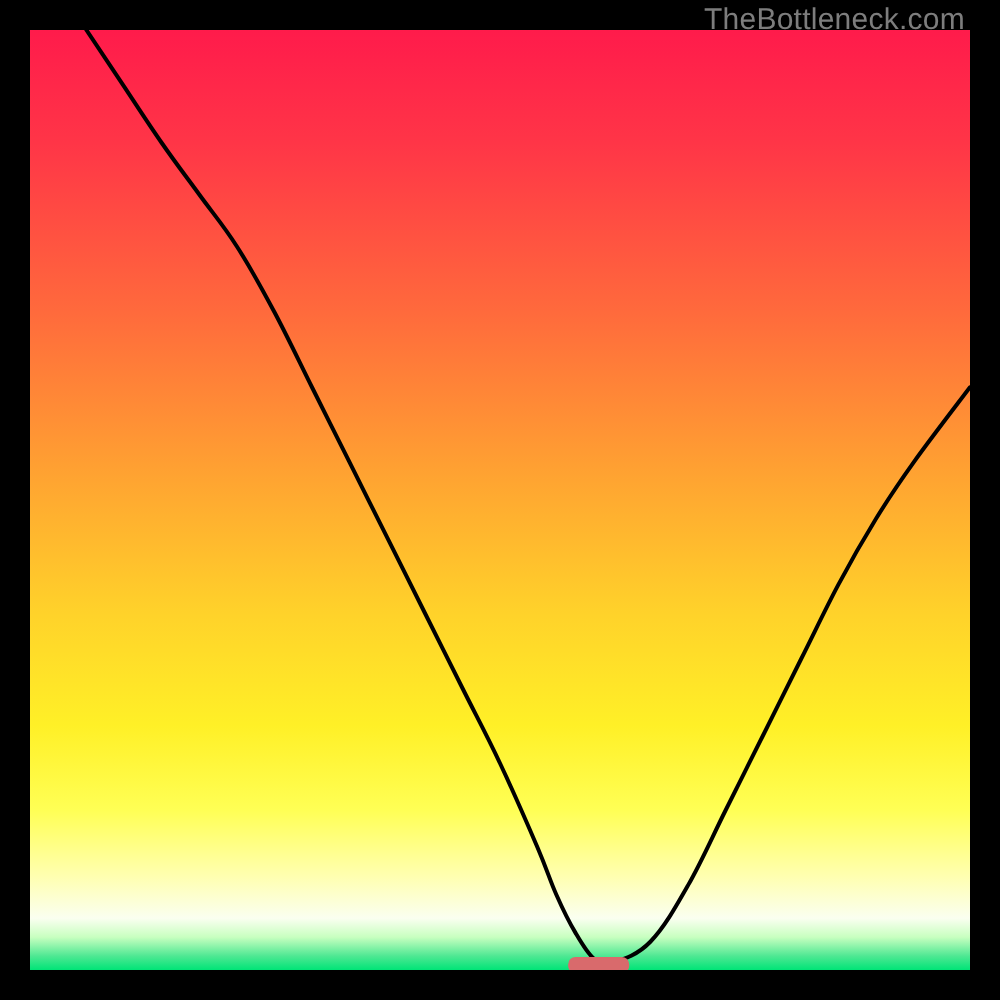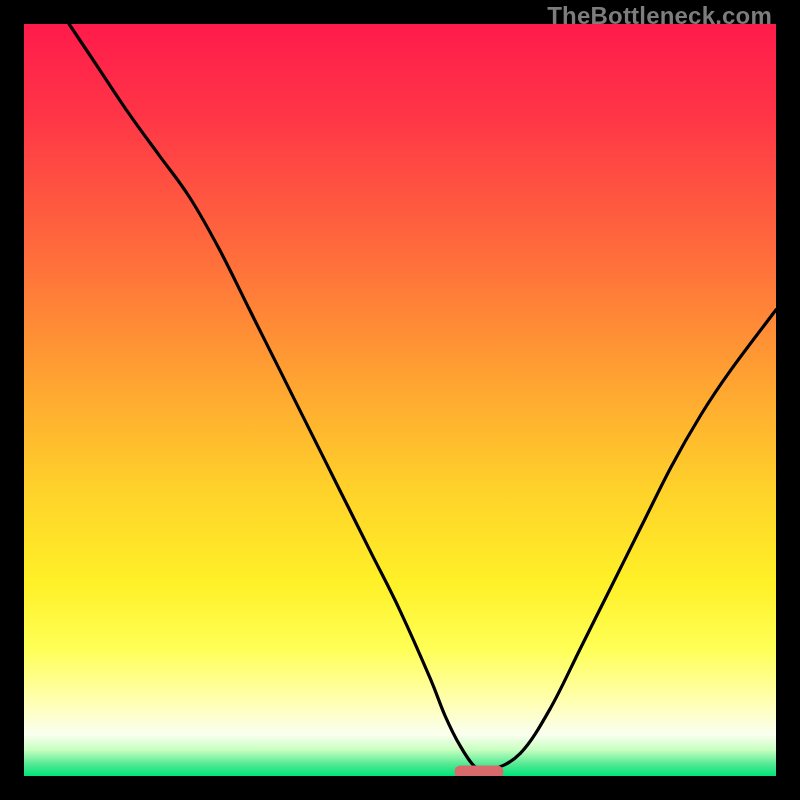--- a/index.html
+++ b/index.html
@@ -26,21 +26,21 @@
     width: 752px;
     height: 752px;
   }
   .watermark {
     position: absolute;
     top: 2px;
     right: 28px;
     color: #7d7d7d;
     font-size: 24px;
     letter-spacing: 0.2px;
-    font-weight: 700;
+    font-weight: 400;
   }
   svg { display: block; }
 </style>
 </head>
 <body>
 
 <div class="watermark">TheBottleneck.com</div>
 
 <div class="frame">
   <svg class="plot" viewBox="0 0 752 752" preserveAspectRatio="none">

